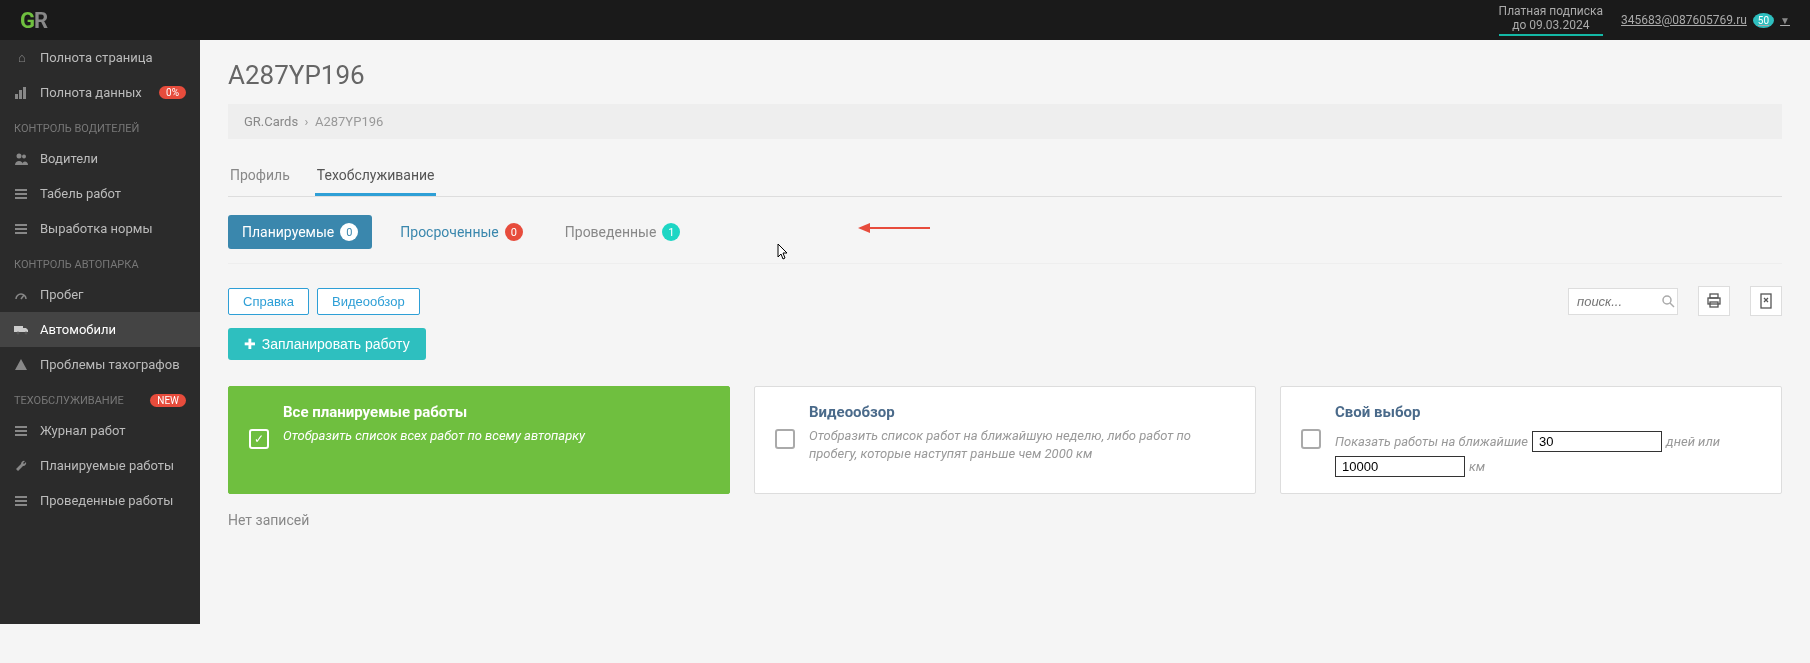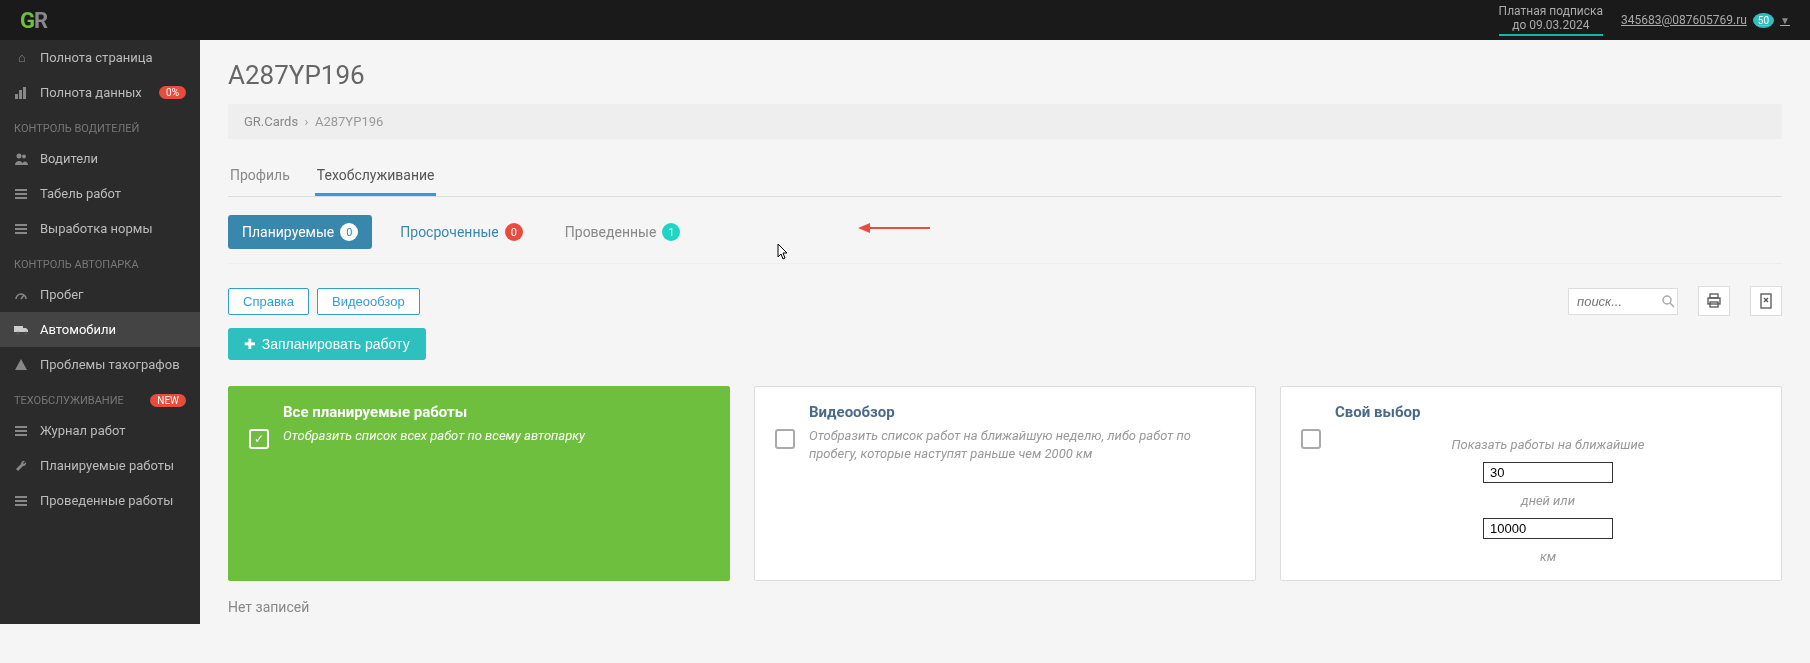--- a/index.html
+++ b/index.html
@@ -56,21 +56,21 @@
 .card.green { background: #6fbf3f; border-color: #6fbf3f; color: #fff; }
 .card-check { width: 20px; height: 20px; margin-top: 26px; flex-shrink: 0; }
 .card-check.green-check { border: 2px solid #fff; border-radius: 3px; display: flex; align-items: center; justify-content: center; font-size: 12px; }
 .card-check.empty { border: 2px solid #aaa; border-radius: 3px; }
 .card-body { flex: 1; }
 .card-title { font-weight: bold; font-size: 15px; margin-bottom: 6px; }
 .card.green .card-title { color: #fff; }
 .card:not(.green) .card-title { color: #4a6a8a; }
 .card-desc { font-size: 13px; font-style: italic; line-height: 1.4; }
 .card:not(.green) .card-desc { color: #999; }
-.card.inputs .card-body { display: flex; flex-wrap: wrap; align-items: center; gap: 10px; font-size: 13px; color: #999; font-style: italic; flex-direction: column; }
+.card.inputs .card-body { display: flex; flex-wrap: wrap; align-items: center; gap: 4px; font-size: 13px; color: #999; font-style: italic; }
 .card.inputs input { border: 1px solid #333; padding: 2px 6px; font-size: 13px; width: 130px; background: #fff; }
 .no-records { color: #888; font-size: 14px; }
 svg { display: block; }
 </style>
 </head>
 <body>
 
 <div class="app">
   <div class="topbar">
     <div class="logo"><span class="g">G</span><span class="r">R</span></div>

